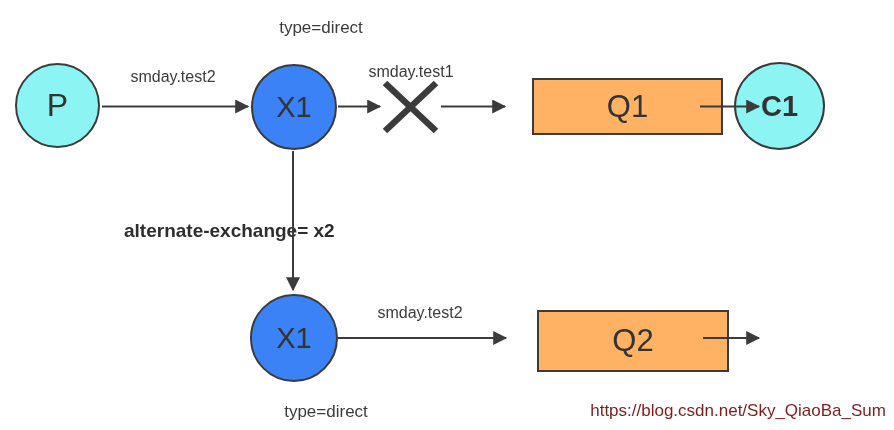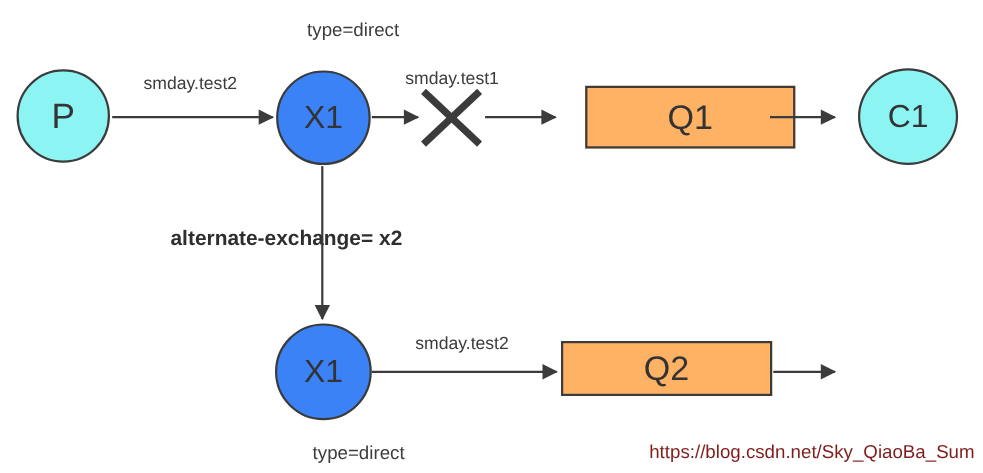--- a/index.html
+++ b/index.html
@@ -57,47 +57,47 @@
 <body>
 
 <div class="canvas">
 
   <div class="edge-label center-x" style="left:321px; top:19px;">type=direct</div>
 
   <div class="edge-label center-x" style="left:173px; top:69px; font-size:16px;">smday.test2</div>
 
   <div class="edge-label center-x" style="left:411px; top:64px; font-size:16px;">smday.test1</div>
 
-  <div class="edge-label bold-label" style="left:124px; top:208px;margin-left:31px;">alternate-exchange= x2</div>
+  <div class="edge-label bold-label" style="left:124px; top:221px;">alternate-exchange= x2</div>
 
   <div class="edge-label center-x" style="left:420px; top:305px; font-size:16px;">smday.test2</div>
 
   <div class="edge-label center-x" style="left:326px; top:403px;">type=direct</div>
 
   <div class="node circle fill-cyan" style="left:15px; top:63px; width:85px; height:85px; font-size:32px;">
     <span>P</span>
   </div>
 
   <div class="node circle fill-blue" style="left:251px; top:64px; width:86px; height:86px; font-size:29px;">
     <span>X1</span>
   </div>
 
   <div class="node fill-orange" style="left:508px; top:78px; width:191px; height:57px; font-size:31px;margin-left:24px;">
     <span>Q1</span>
   </div>
 
-  <div class="node circle fill-cyan" style="left:780px; top:62px; width:91px; height:88px; font-size:29px;">
+  <div class="node circle fill-cyan" style="left:734px; top:62px; width:91px; height:88px; font-size:29px;font-weight:bold;">
     <span>C1</span>
   </div>
 
   <div class="node circle fill-blue" style="left:250px; top:294px; width:88px; height:88px; font-size:29px;">
     <span>X1</span>
   </div>
 
-  <div class="node fill-orange" style="left:510px; top:310px; width:192px; height:50px; font-size:31px;">
+  <div class="node fill-orange" style="left:537px; top:310px; width:192px; height:62px; font-size:31px;">
     <span>Q2</span>
   </div>
 
 
   <div class="watermark">https://blog.csdn.net/Sky_QiaoBa_Sum</div>
 
   <svg class="arrow-layer" viewBox="0 0 894 430" xmlns="http://www.w3.org/2000/svg">
     <defs>
       <marker id="ah" viewBox="0 0 12 12" refX="11" refY="6" markerWidth="8" markerHeight="7" orient="auto">
         <path d="M0,0 L12,6 L0,12 Z" fill="#3b3b3b"></path>

